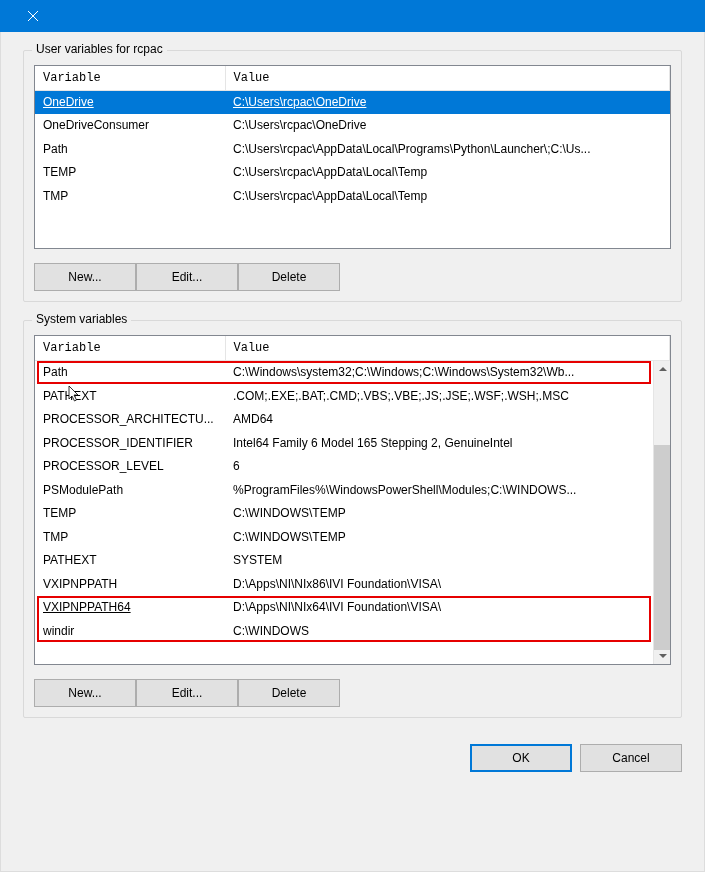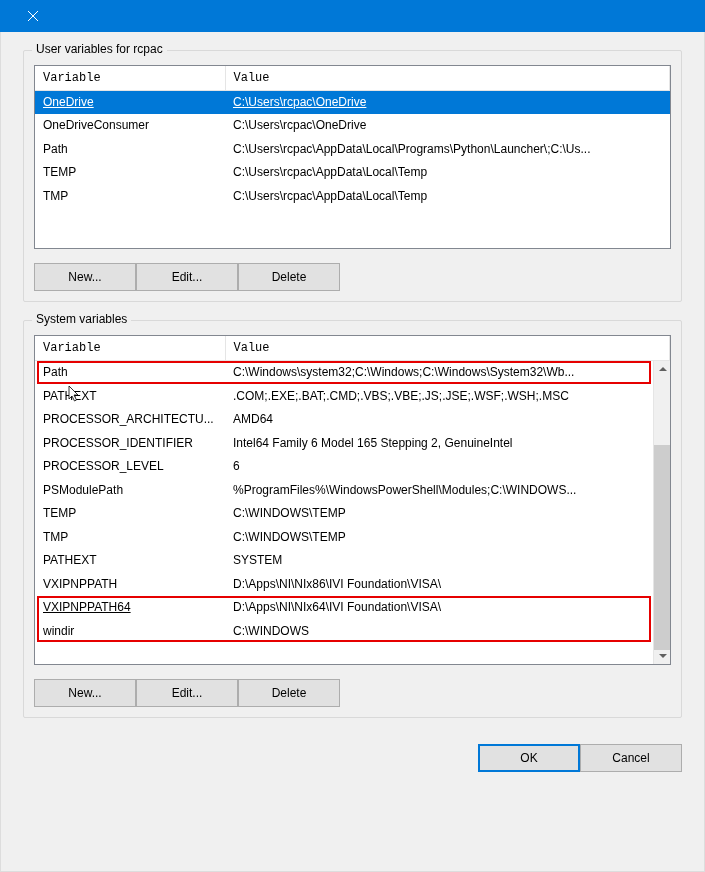--- a/index.html
+++ b/index.html
@@ -99,20 +99,21 @@
   font-size: 12px;
   cursor: pointer;
 }
 .btn.default {
   border: 2px solid #0078d7;
   background: #e1e1e1;
 }
 .footer {
   display: flex;
   justify-content: flex-end;
+  gap: 8px;
   margin-top: 26px;
 }
 .scrollbar {
   position: absolute;
   right: 0;
   top: 24px;
   bottom: 0;
   width: 17px;
   background: #f0f0f0;
   border-left: 1px solid #e5e5e5;

